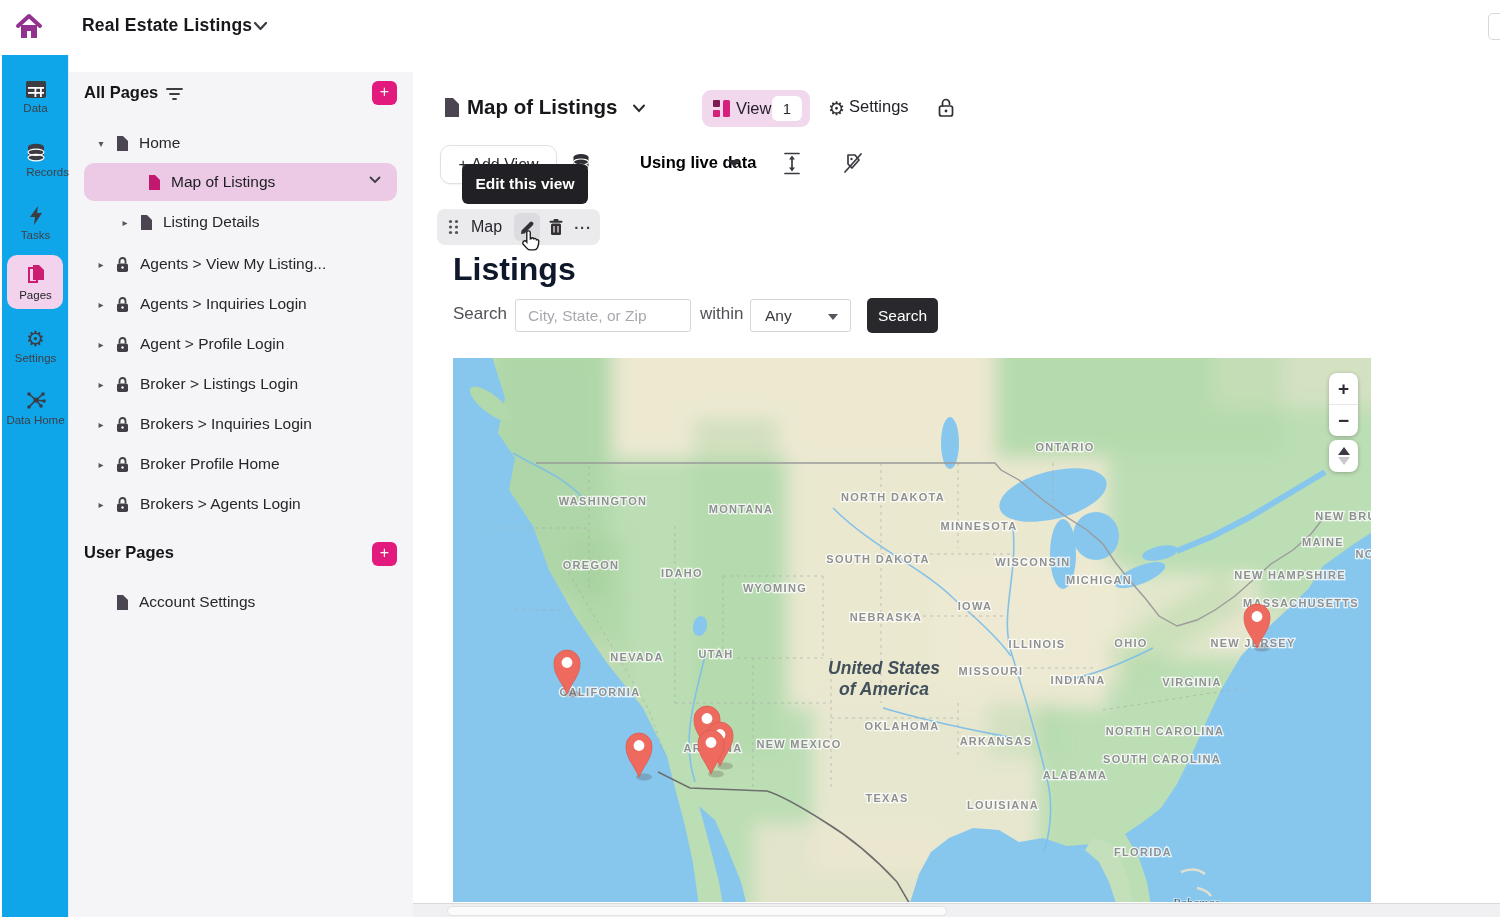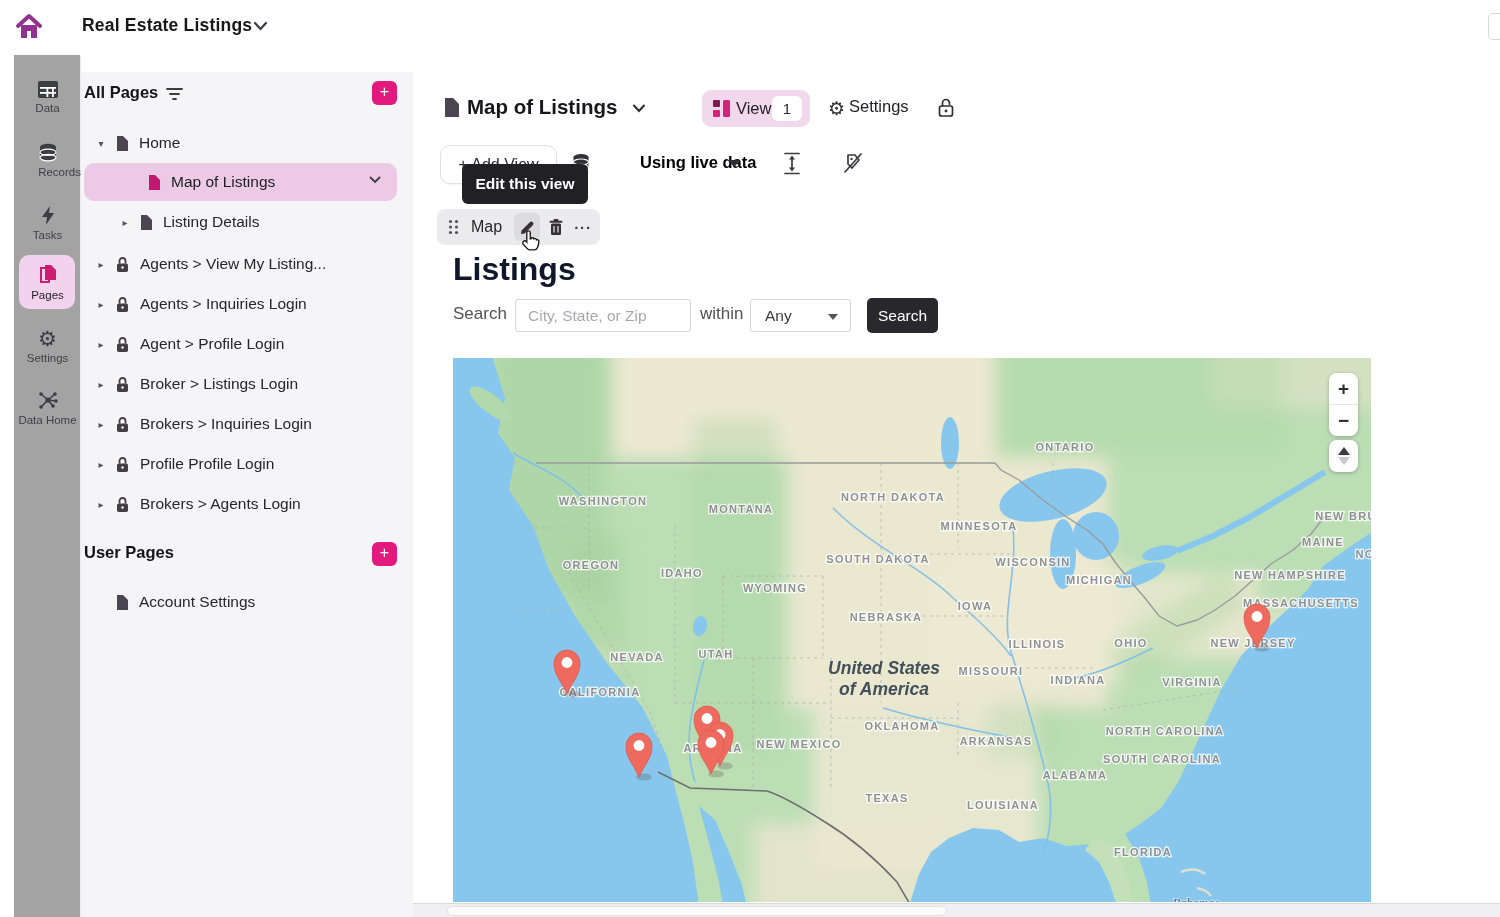--- a/index.html
+++ b/index.html
@@ -11,21 +11,21 @@
   .abs { position:absolute; }
 
   
   .topbar { left:0; top:0; width:1500px; height:55px; background:#fff; z-index:30; }
   .home-btn { left:14px; top:12px; width:30px; height:30px; cursor:pointer; }
   .app-title { left:82px; top:15px; font-size:17.5px; font-weight:bold; color:#17171c; letter-spacing:.2px; }
   .title-chev { left:253px; top:21px; }
   .edge-box { left:1488px; top:13px; width:22px; height:27px; background:#fff; border:1px solid #d8d8d8; border-radius:5px; }
 
   
-  .rail { left:14px; top:55px; width:67px; height:862px; background:#a3a3a3; border-right:1px solid #ebebee; z-index:20; }
+  .rail { left:2px; top:55px; width:67px; height:862px; background:#0ea5e9; border-right:1px solid #ebebee; z-index:20; }
   .rail-item { position:absolute; left:0; width:67px; text-align:center; cursor:pointer; }
   .rail-icon { display:inline-block; }
   .rail-label { position:absolute; left:0; width:67px; text-align:center; font-size:11.5px; color:#3f3f46; }
   .rail-pill { position:absolute; left:5px; top:200px; width:56px; height:54px; border-radius:10px; background:#f3d2ee; }
 
   
   .sidebar { left:67px; top:72px; width:346px; height:845px; background:#f5f4f6; z-index:10; }
   .sb-header { position:absolute; font-size:16.5px; font-weight:bold; color:#141419; }
   .sb-add { position:absolute; width:25px; height:24px; border-radius:6px; background:#e21a7d; color:#fff;
             font-size:16px; line-height:22px; text-align:center; cursor:pointer; }
@@ -308,21 +308,21 @@
   </div>
   <div class="srow" style="top:376px; padding-left:28px;">
     <span class="chev">▸</span>
     <span class="lock-icon" style="margin-left:8px;">
         <svg width="15" height="17" viewBox="0 0 15 17">
           <rect x="2" y="7.5" width="11" height="8.5" rx="1.8" fill="#423e46"></rect>
           <path d="M4.5,7.5 V5 a3,3 0 0 1 6,0 V7.5" fill="none" stroke="#423e46" stroke-width="1.8"></path>
           <circle cx="7.5" cy="11.5" r="1.2" fill="#fff"></circle>
         </svg>
       </span>
-    <span class="slabel">Profile Profile Login</span>
+    <span class="slabel">Broker Profile Home</span>
   </div>
   <div class="srow" style="top:416px; padding-left:28px;">
     <span class="chev">▸</span>
     <span class="lock-icon" style="margin-left:8px;">
         <svg width="15" height="17" viewBox="0 0 15 17">
           <rect x="2" y="7.5" width="11" height="8.5" rx="1.8" fill="#423e46"></rect>
           <path d="M4.5,7.5 V5 a3,3 0 0 1 6,0 V7.5" fill="none" stroke="#423e46" stroke-width="1.8"></path>
           <circle cx="7.5" cy="11.5" r="1.2" fill="#fff"></circle>
         </svg>
       </span>

